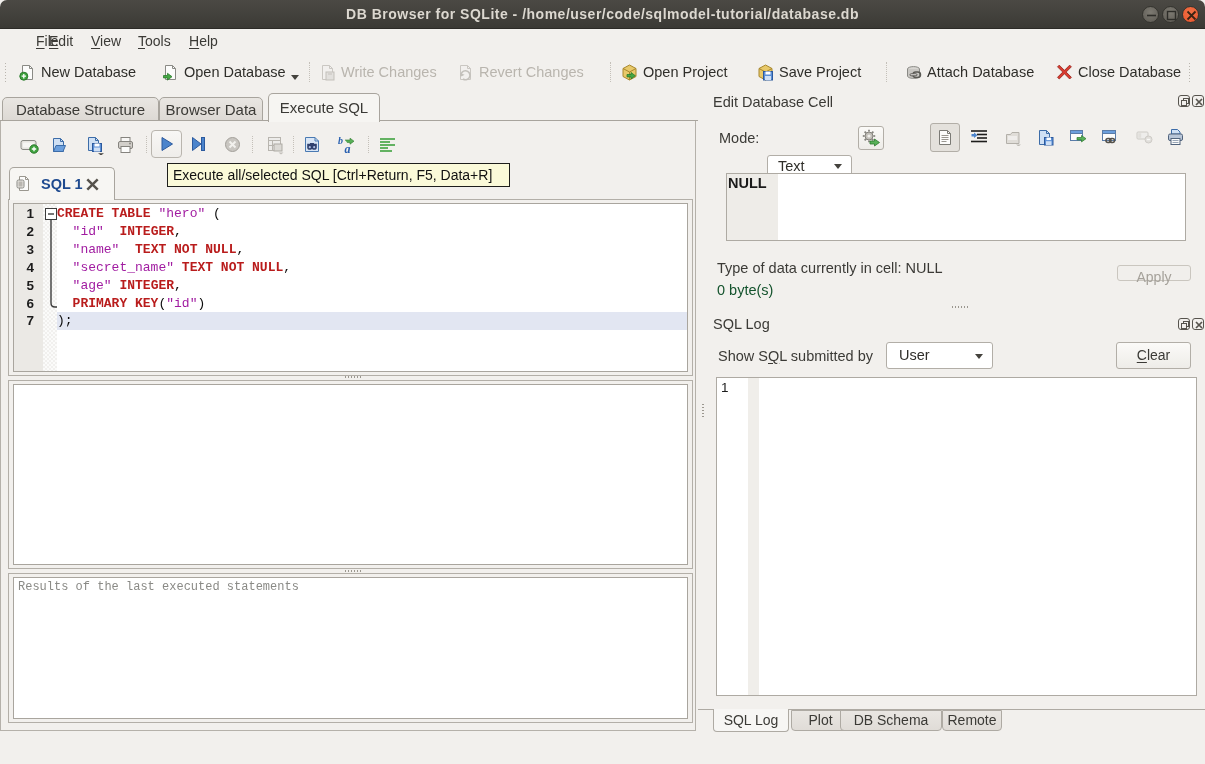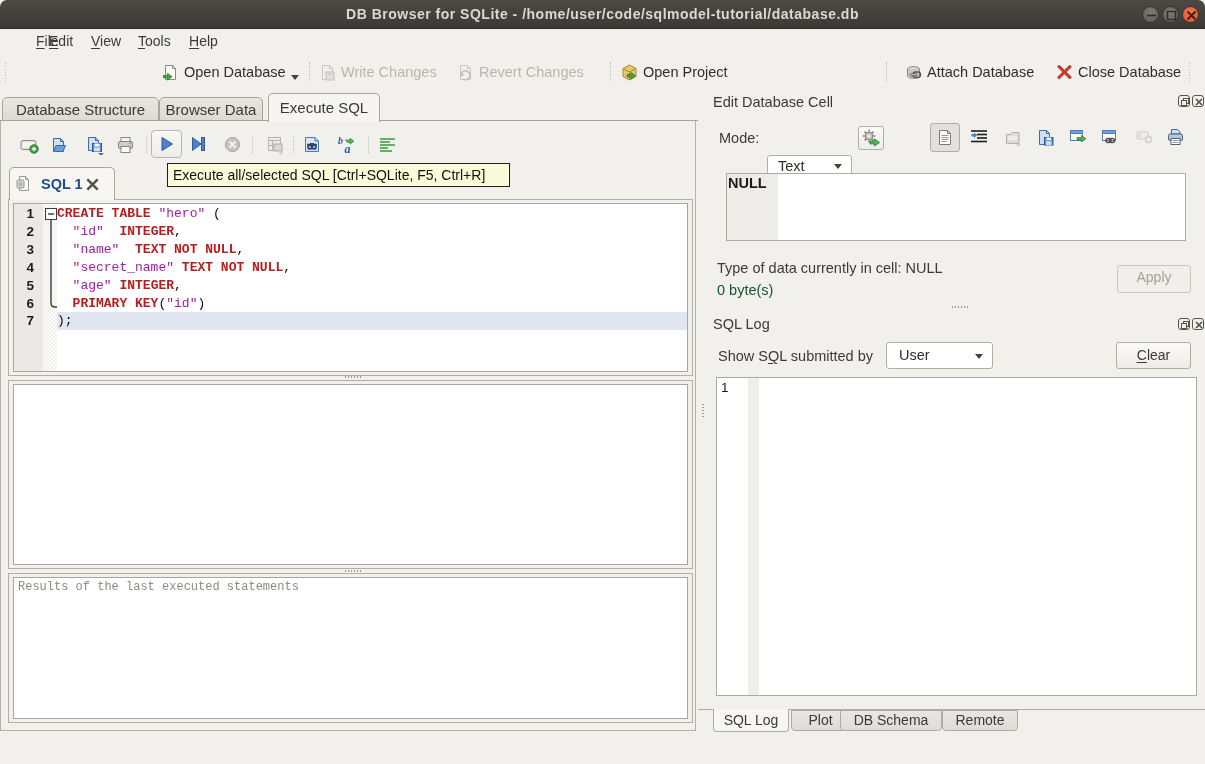--- a/index.html
+++ b/index.html
@@ -123,20 +123,26 @@
   <div id="menubar">
     <div class="menu" style="left:6px;margin-left:30px;"><u>F</u>ile</div>
     <div class="menu" style="left:49px;"><u>E</u>dit</div>
     <div class="menu" style="left:91px;"><u>V</u>iew</div>
     <div class="menu" style="left:138px;"><u>T</u>ools</div>
     <div class="menu" style="left:189px;"><u>H</u>elp</div>
   </div>
 
   <div id="toolbar1">
     <div class="grip" style="left:4px;"></div>
+    <div class="tbitem" style="left:19px;"><svg width="17" height="17" viewBox="0 0 17 17">
+          <path d="M3.5 1.5 h7 l3 3 v11 h-10 z" fill="#fcfcfb" stroke="#8a8a85"></path>
+          <path d="M10.5 1.5 v3 h3" fill="none" stroke="#8a8a85"></path>
+          <circle cx="4.8" cy="12.2" r="4" fill="#3fa33f" stroke="#2c7a2c"></circle>
+          <path d="M2.6 12.2 h4.4 M4.8 10 v4.4" stroke="#fff" stroke-width="1.3"></path>
+        </svg>New Database</div>
     <div class="tbitem" style="left:162px;"><svg width="17" height="17" viewBox="0 0 17 17">
           <path d="M3.5 1.5 h7 l3 3 v11 h-10 z" fill="#fcfcfb" stroke="#8a8a85"></path>
           <path d="M10.5 1.5 v3 h3" fill="none" stroke="#8a8a85"></path>
           <path d="M1.5 11.5 h4 v-2.2 l4.5 3.4 -4.5 3.4 v-2.2 h-4 z" fill="#44a844" stroke="#2c7a2c" stroke-width="0.8"></path>
         </svg>Open Database</div>
     <div style="position:absolute; left:291px; top:21px; width:0; height:0; border-left:4px solid transparent; border-right:4px solid transparent; border-top:5px solid #44423d;"></div>
     <div class="tsep" style="left:309px;"></div>
     <div class="tbitem dis" style="left:457px;"><svg width="17" height="17" viewBox="0 0 17 17" opacity="0.55">
           <path d="M3.5 1.5 h7 l3 3 v11 h-10 z" fill="#f2f1ef" stroke="#aaa7a0"></path>
           <path d="M10.5 1.5 v3 h3" fill="none" stroke="#aaa7a0"></path>
@@ -148,20 +154,27 @@
           <path d="M10.5 1.5 v3 h3" fill="none" stroke="#aaa7a0"></path>
           <rect x="7" y="8" width="8" height="8" fill="#d6d4d0" stroke="#9d9a93"></rect>
           <rect x="9" y="8" width="4" height="3" fill="#bcb9b3"></rect>
         </svg>Write Changes</div>
     <div class="tsep" style="left:610px;"></div>
     <div class="tbitem" style="left:621px;"><svg width="17" height="17" viewBox="0 0 17 17">
           <path d="M8.5 1 l6.5 3.5 v8 L8.5 16 2 12.5 v-8 z" fill="#e8c96a" stroke="#a8872c"></path>
           <path d="M2 4.5 L8.5 8 15 4.5 M8.5 8 v8" fill="none" stroke="#a8872c"></path>
           <path d="M6 10.5 h4 v-2 l4.3 3.2 -4.3 3.2 v-2 h-4 z" fill="#44a844" stroke="#2c7a2c" stroke-width="0.8"></path>
         </svg>Open Project</div>
+    <div class="tbitem" style="left:757px;"><svg width="17" height="17" viewBox="0 0 17 17">
+          <path d="M8.5 1 l6.5 3.5 v8 L8.5 16 2 12.5 v-8 z" fill="#e8c96a" stroke="#a8872c"></path>
+          <path d="M2 4.5 L8.5 8 15 4.5" fill="none" stroke="#a8872c"></path>
+          <rect x="6.5" y="7.5" width="9" height="8.5" fill="#5b8fd6" stroke="#2c5a9e"></rect>
+          <rect x="8.5" y="7.5" width="5" height="3" fill="#ffffff"></rect>
+          <rect x="8" y="12" width="6" height="4" fill="#cfe0f5"></rect>
+        </svg>Save Project</div>
     <div class="tsep" style="left:886px;"></div>
     <div class="tbitem" style="left:905px;"><svg width="17" height="17" viewBox="0 0 17 17">
           <ellipse cx="8.5" cy="5" rx="6" ry="2.4" fill="#d8d6d2" stroke="#8a8a85"></ellipse>
           <path d="M2.5 5 v7 c0 1.3 2.7 2.4 6 2.4 s6-1.1 6-2.4 v-7" fill="#c9c7c3" stroke="#8a8a85"></path>
           <rect x="8" y="8" width="7.5" height="5.5" rx="2.7" fill="none" stroke="#5a5954" stroke-width="1.5"></rect>
           <rect x="5" y="9.8" width="7" height="2" rx="1" fill="#efeeec" stroke="#5a5954"></rect>
         </svg>Attach Database</div>
     <div class="tbitem" style="left:1056px;"><svg width="17" height="17" viewBox="0 0 17 17">
           <path d="M3 1.8 L8.5 7.3 14 1.8 15.8 3.6 10.3 9.1 15.8 14.6 14 16.4 8.5 10.9 3 16.4 1.2 14.6 6.7 9.1 1.2 3.6 z" fill="#d93b30" stroke="#8f1d15" stroke-width="0.8" transform="scale(0.95) translate(0.4,-0.6)"></path>
         </svg>Close Database</div>
@@ -306,21 +319,21 @@
 
   <div class="frame" style="left:8px; top:380px; width:685px; height:189px;"></div>
   <div class="inner" style="left:13px; top:384px; width:675px; height:181px;"></div>
 
   <div class="hsplit" style="left:344px; top:570px;"></div>
 
   <div class="frame" style="left:8px; top:573px; width:685px; height:150px;"></div>
   <div class="inner" style="left:13px; top:577px; width:675px; height:142px;"></div>
   <div class="abs" style="left:18px; top:580px; font-family:'Liberation Mono',monospace; font-size:12px; color:#8a8a86;">Results of the last executed statements</div>
 
-  <div id="tooltip">Execute all/selected SQL [Ctrl+SQLite, F5, Ctrl+R]</div>
+  <div id="tooltip">Execute all/selected SQL [Ctrl+Return, F5, Data+R]</div>
 
   <div id="rightdock"></div>
   <div class="vsplit" style="left:702px; top:403px;"></div>
 
   <div class="docktitle" style="left:713px; top:94px;">Edit Database Cell</div>
   <div class="dockbtn" style="left:1178px; top:95px;">
       <svg width="12" height="12" viewBox="0 0 12 12" style="display:block;">
         <rect x="4.5" y="2.5" width="5" height="5" fill="none" stroke="#57544e"></rect>
         <rect x="2.5" y="4.5" width="5" height="5" fill="#f2f0ed" stroke="#57544e"></rect>
       </svg>
@@ -411,21 +424,21 @@
       <line x1="5.5" y1="11.5" x2="11.5" y2="11.5" stroke="#9aa7b8"></line>
       <line x1="5.5" y1="13.5" x2="11.5" y2="13.5" stroke="#9aa7b8"></line>
     </svg>
 
   <div class="abs" style="left:726px; top:173px; width:460px; height:68px; background:#ffffff; border:1px solid #aeaaa3;"></div>
   <div class="abs" style="left:727px; top:174px; width:51px; height:66px; background:#eeece8;"></div>
   <div class="abs" style="left:728px; top:175px; font-size:14.5px; font-weight:bold; color:#1a1a1a;">NULL</div>
 
   <div class="abs" style="left:717px; top:260px; font-size:14.5px; color:#3b3a36;">Type of data currently in cell: NULL</div>
   <div class="abs" style="left:717px; top:282px; font-size:14.5px; color:#14532d;">0 byte(s)</div>
-  <div class="pushbtn dis" style="left:1117px; top:265px; width:74px; height:28px; line-height:22px;">Apply</div>
+  <div class="pushbtn dis" style="left:1117px; top:265px; width:74px; height:16px; line-height:22px;">Apply</div>
 
   <div class="hsplit" style="left:951px; top:306px;"></div>
 
   <div class="docktitle" style="left:713px; top:316px;">SQL Log</div>
   <div class="dockbtn" style="left:1178px; top:318px;">
       <svg width="12" height="12" viewBox="0 0 12 12" style="display:block;">
         <rect x="4.5" y="2.5" width="5" height="5" fill="none" stroke="#57544e"></rect>
         <rect x="2.5" y="4.5" width="5" height="5" fill="#f2f0ed" stroke="#57544e"></rect>
       </svg>
     </div>
@@ -440,16 +453,16 @@
   <div class="pushbtn" style="left:1116px; top:342px; width:75px; height:27px; line-height:25px;"><u style="text-underline-offset:2px;">C</u>lear</div>
 
   <div class="abs" style="left:716px; top:377px; width:481px; height:319px; background:#ffffff; border:1px solid #aeaaa3;"></div>
   <div class="abs" style="left:748px; top:378px; width:11px; height:317px; background:#f0eeea;"></div>
   <div class="abs" style="left:721px; top:380px; font-size:13.5px; color:#1c1c1c;">1</div>
 
   <div class="abs" style="left:698px; top:709px; width:507px; height:1px; background:#aeaaa3;"></div>
   <div class="btab active" style="left:713px; top:709px; width:76px; height:23px; line-height:22px;">SQL Log</div>
   <div class="btab" style="left:791px; top:710px; width:59px; height:21px; line-height:19px;">Plot</div>
   <div class="btab" style="left:840px; top:710px; width:102px; height:21px; line-height:19px;">DB Schema</div>
-  <div class="btab" style="left:942px; top:710px; width:76px; height:21px; line-height:19px;">Remote</div>
+  <div class="btab" style="left:942px; top:710px; width:60px; height:21px; line-height:19px;">Remote</div>
 
 
 </div>
 
 </body></html>

